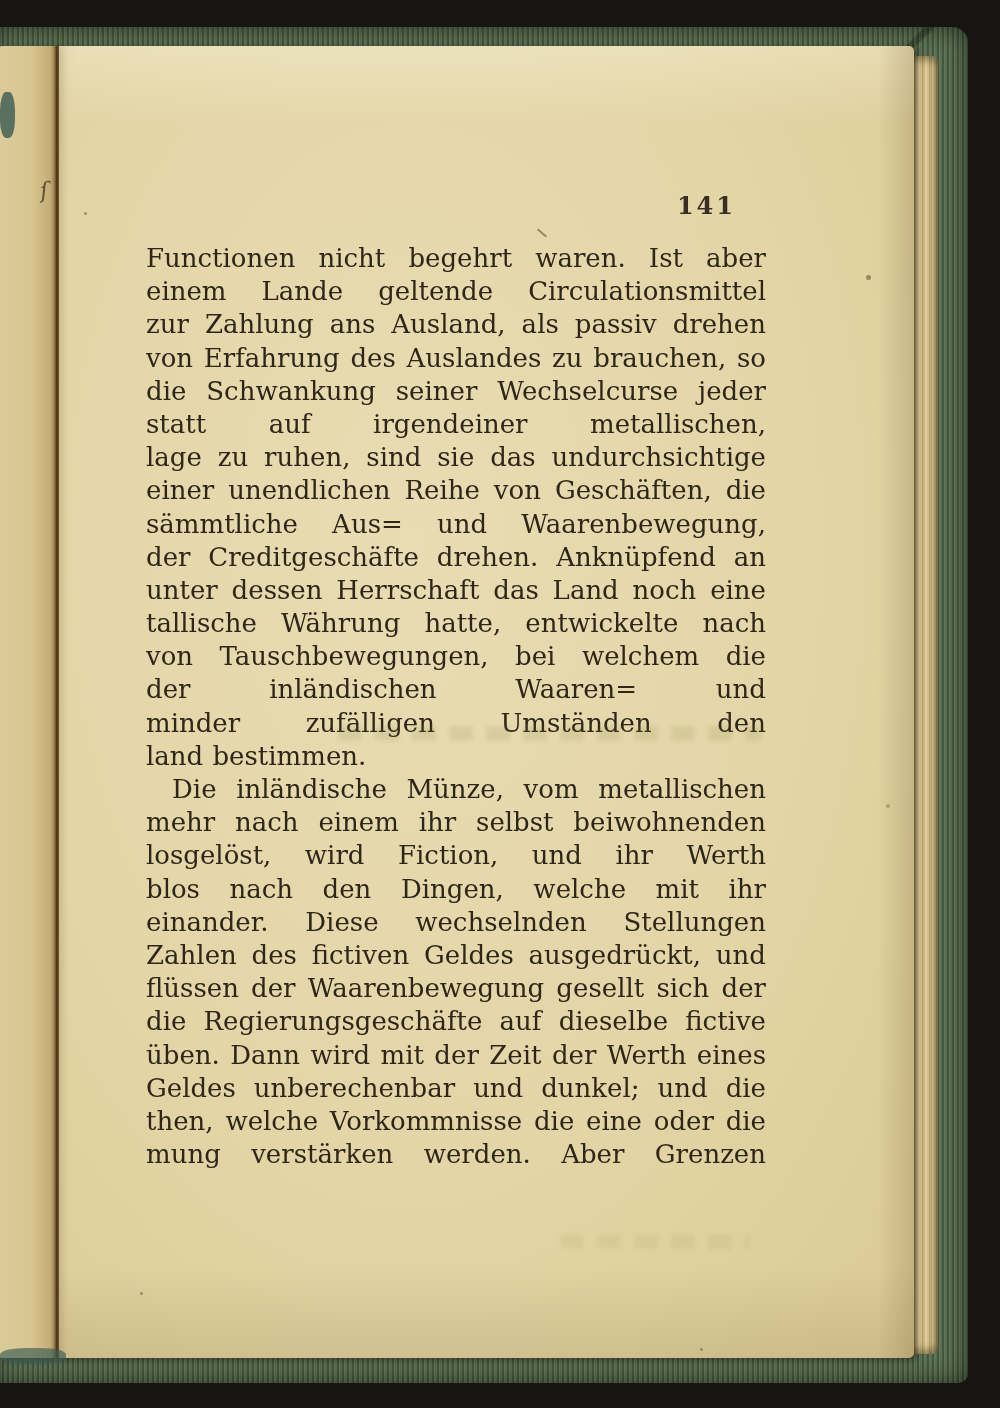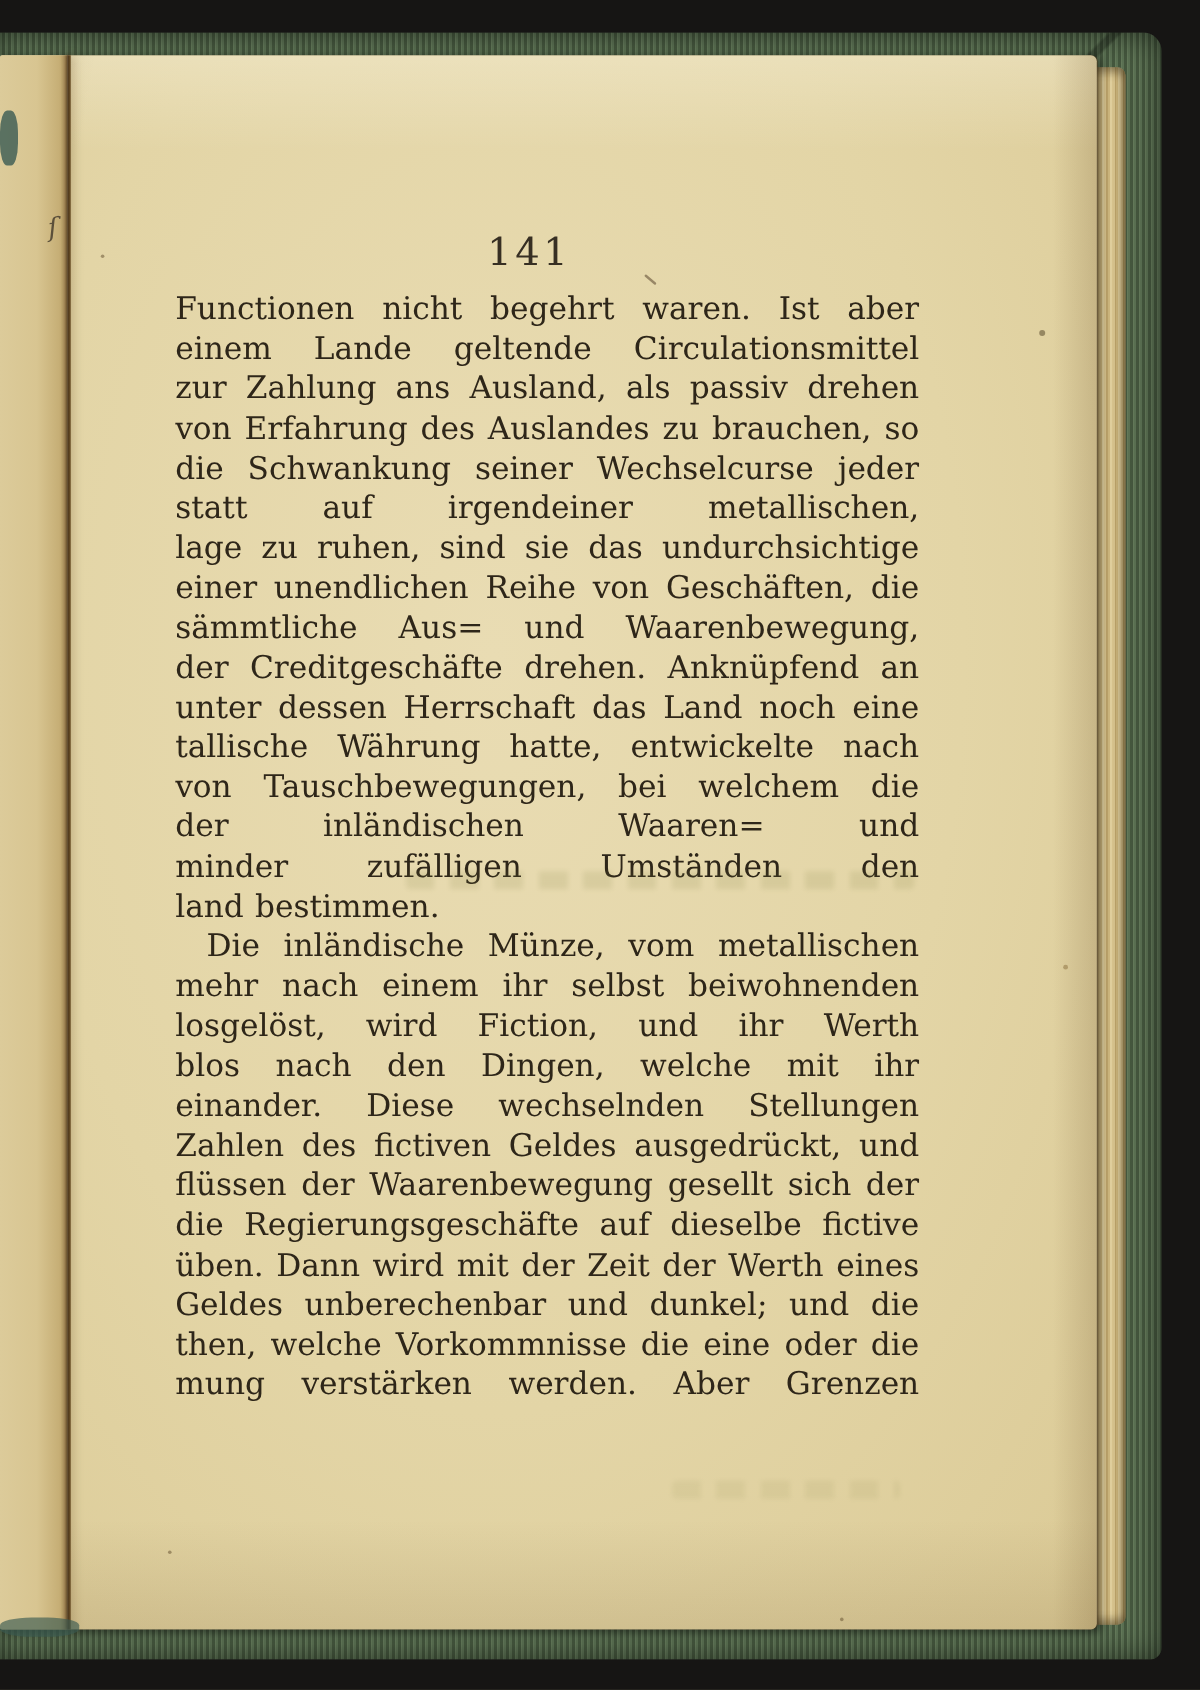--- a/index.html
+++ b/index.html
@@ -57,21 +57,21 @@
   }
   
   .margin-mark {
     position:absolute; left:40px; top:132px;
     font-size:22px; font-style:italic; color:#40372a; opacity:.8;
     transform:rotate(-5deg);
   }
   
   .page-number {
     position:absolute; left:146px; top:145px; width:590px;
-    text-align:center; font-size:32px; letter-spacing:3px; color:#372f23;
+    text-align:right; font-size:24px; letter-spacing:3px; color:#372f23;font-weight:bold;
   }
   .text-block {
     position:absolute; left:146px; top:196px; width:620px; color:#2e2619;
   }
   .line {
     font-size:26px; line-height:33.2px; height:33.2px;
     text-align:justify; text-align-last:justify;
     word-spacing:1px; overflow:hidden; white-space:normal;
   }
   .line.indent { text-indent:26px; }

